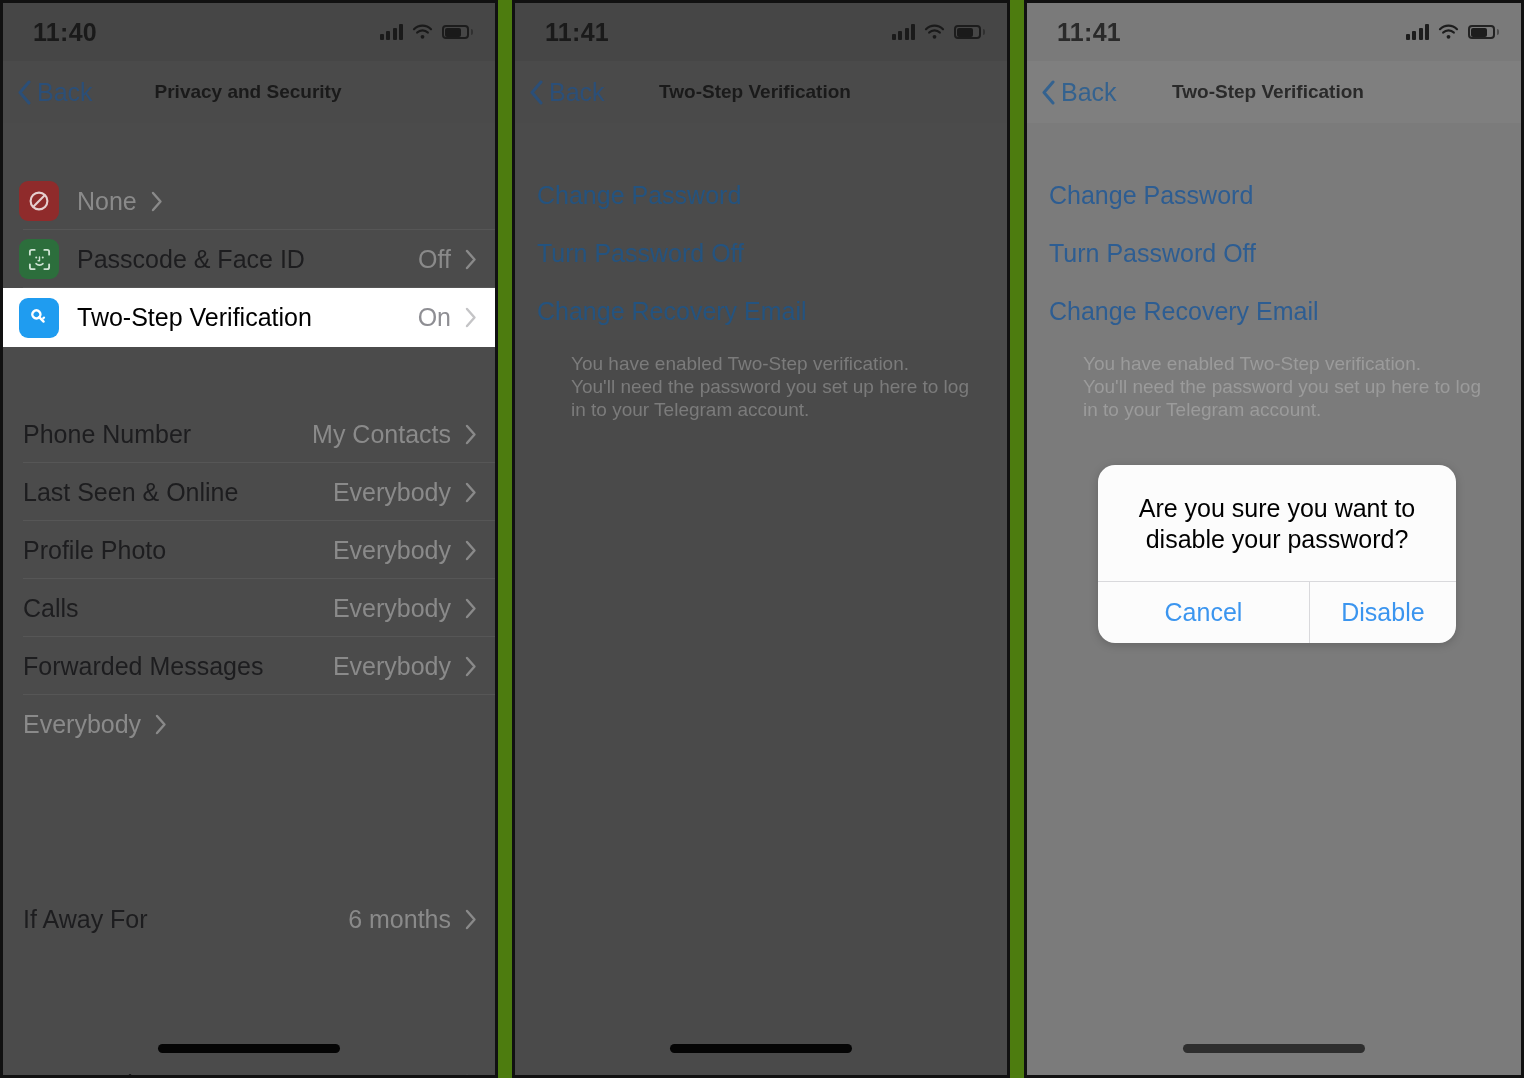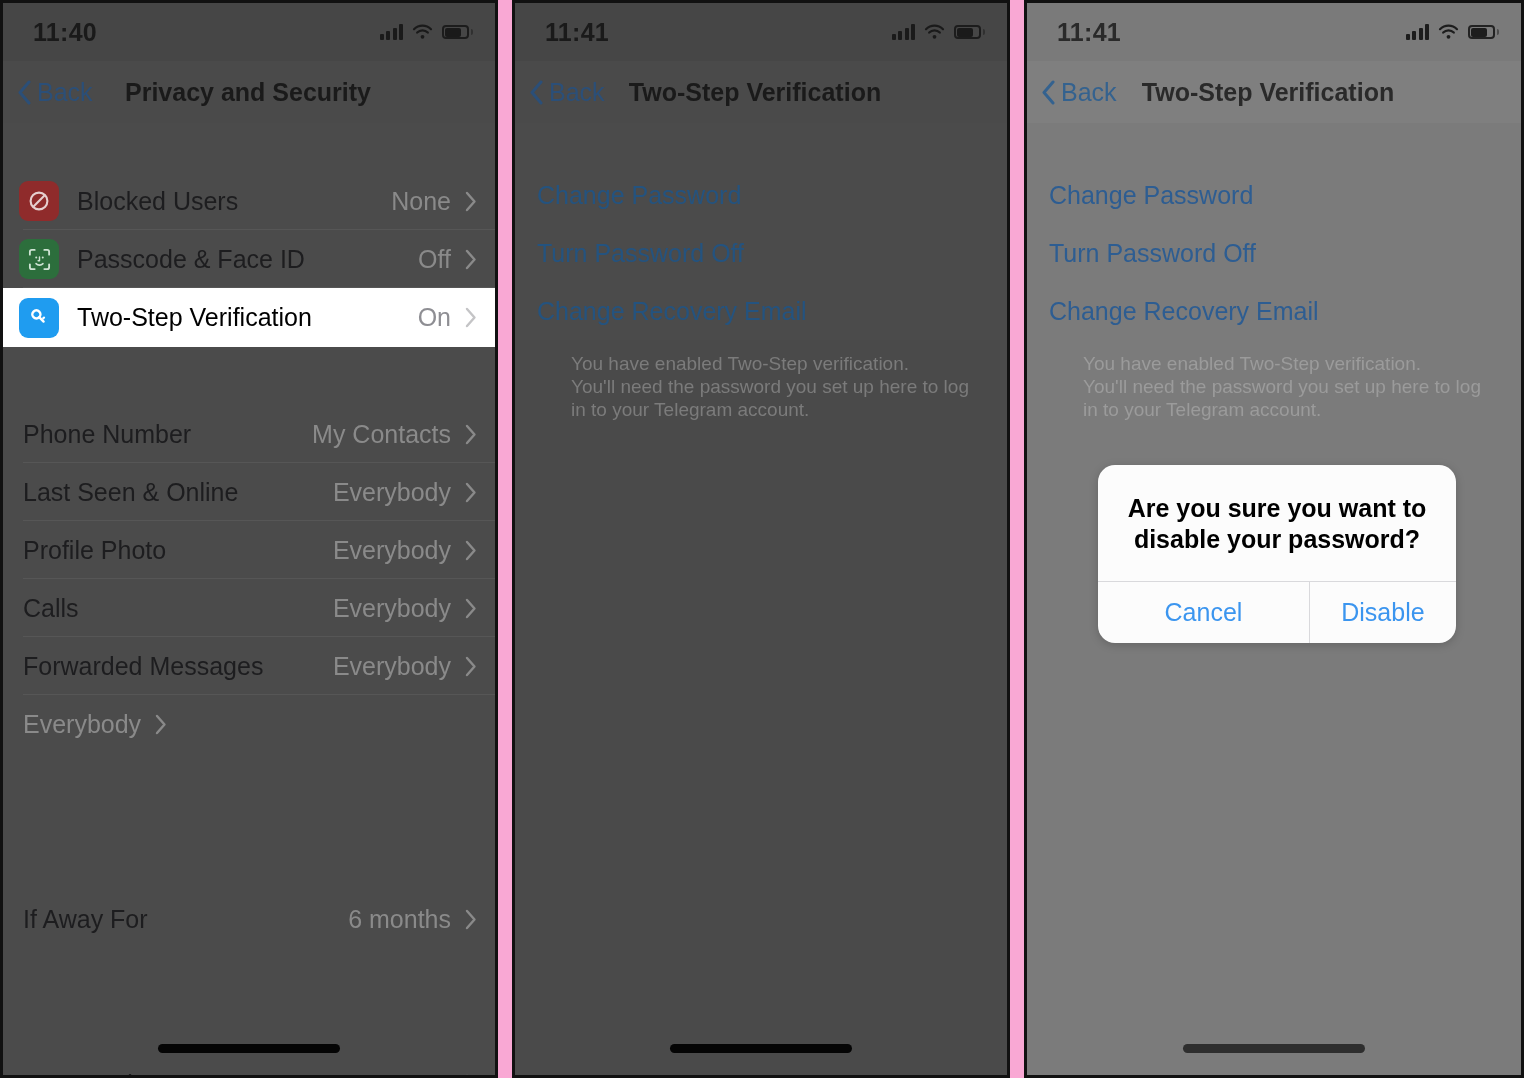--- a/index.html
+++ b/index.html
@@ -5,21 +5,21 @@
   * { box-sizing: border-box; margin: 0; padding: 0; }
   html, body {
     width: 1524px; height: 1078px;
     background: #ffffff;
     font-family: "Liberation Sans", sans-serif;
     overflow: hidden;
   }
   .stage {
     position: relative;
     width: 1276px; height: 1078px;
-    background: #f9a8d4;
+    background: #4d7c0f;
   }
 
   
   .phone {
     position: absolute;
     top: 0;
     height: 1078px;
     overflow: hidden;
     border-left: 3px solid #111;
     border-right: 3px solid #111;
@@ -78,21 +78,21 @@
     display: flex;
     align-items: center;
     gap: 5px;
     font-size: 25px;
   }
   .chev-back { width: 15px; height: 25px; }
   .nav-title {
     position: absolute;
     left: 0; right: 12px;
     text-align: center;
-    font-size: 25px;
+    font-size: 19px;
     font-weight: 700;
     pointer-events: none;
   }
   .nav-title.p1 { padding-left: 10px; }
 
   
   .gap { width: 100%; }
   .group { width: 100%; }
 
   .row {
@@ -221,21 +221,21 @@
     border-radius: 17px;
     overflow: hidden;
     box-shadow: 0 2px 10px rgba(0,0,0,.18);
   }
   .alert-body {
     padding: 28px 26px 26px 26px;
     text-align: center;
   }
   .alert-title {
     font-size: 25px;
-    font-weight: 700;
+    font-weight: 400;
     color: #000;
     line-height: 1.24;
   }
   .alert-actions {
     display: flex;
     border-top: 1px solid #d9d9dc;
     height: 62px;
   }
   .alert-btn {
     flex: 1 1 50%;
@@ -300,21 +300,20 @@
     <div class="gap" style="height:48px"></div>
 
     <div class="group">
       <div class="row with-icon">
         <span class="app-icon ic-block">
           <svg viewBox="0 0 24 24" width="24" height="24">
               <circle cx="12" cy="12" r="8.4" fill="none" stroke="#e6cfcf" stroke-width="2.1"></circle>
               <line x1="6.3" y1="17.7" x2="17.7" y2="6.3" stroke="#e6cfcf" stroke-width="2.1"></line>
             </svg>
         </span>
-        <span class="lbl">Blocked Users</span>
         <span class="val">None</span>
         <svg class="chev" viewBox="0 0 12 21">
             <path d="M2 2 L9.5 10.5 L2 19" fill="none" stroke-width="2.4" stroke-linecap="round" stroke-linejoin="round"></path>
           </svg>
         <span class="sep"></span>
       </div>
 
       <div class="row with-icon">
         <span class="app-icon ic-face">
           <svg viewBox="0 0 26 26" width="25" height="25">

